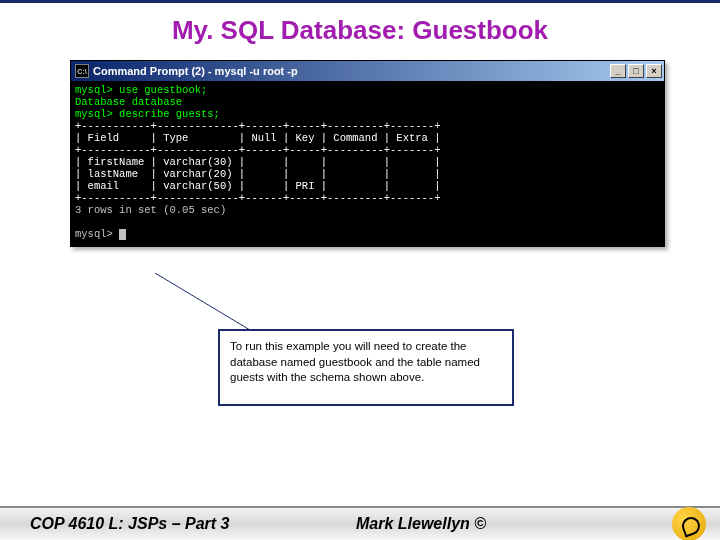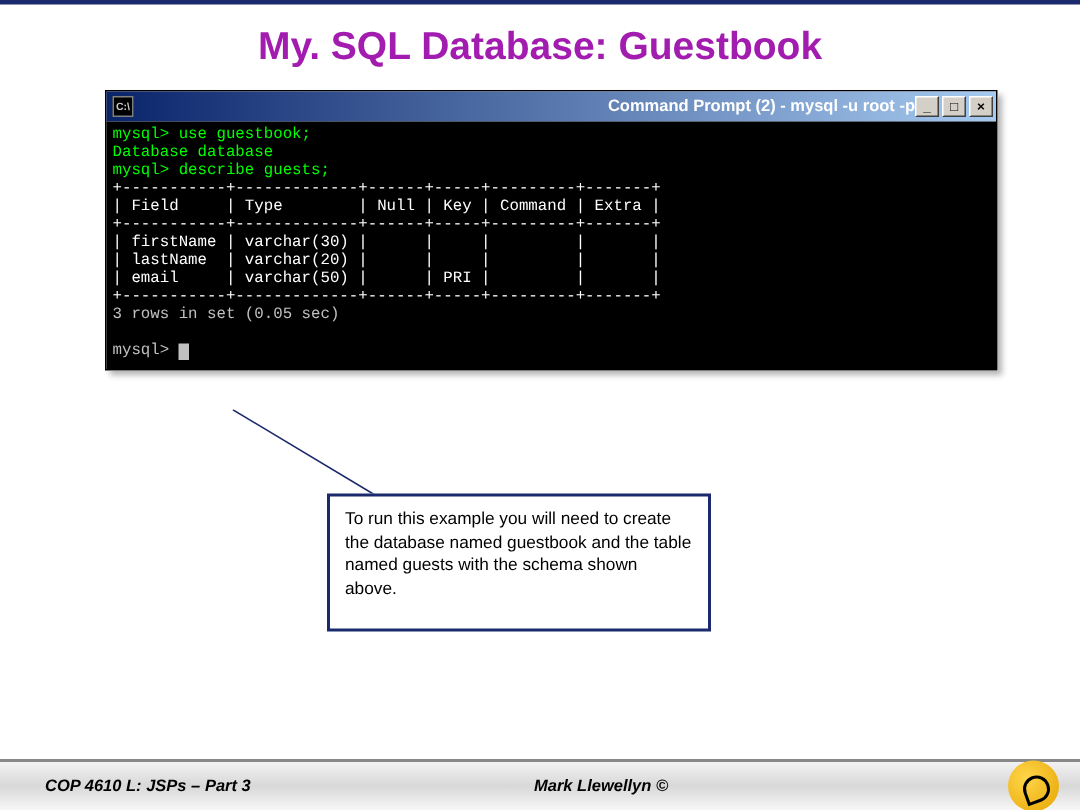--- a/index.html
+++ b/index.html
@@ -26,21 +26,20 @@
   }
   .cmd-titlebar {
     background: linear-gradient(to right, #0a246a, #a6caf0);
     color: #fff;
     display: flex;
     align-items: center;
     height: 20px;
     font-size: 11px;
     font-weight: bold;
     padding-left: 4px;
-    text-align: right;
   }
   .cmd-titlebar .cmd-icon {
     width: 14px;
     height: 14px;
     background: #000;
     border: 1px solid #808080;
     margin-right: 4px;
     display: inline-flex;
     align-items: center;
     justify-content: center;
@@ -87,41 +86,41 @@
   .callout-line {
     position: absolute;
     left: 155px;
     top: 270px;
     pointer-events: none;
   }
   .info-box {
     position: absolute;
     left: 218px;
     top: 326px;
-    width: 256px;
+    width: 296px;
     border: 2px solid #1a2a6c;
     background: #fff;
     padding: 8px 10px;
     font-size: 11.5px;
     color: #000;
     font-family: "Comic Sans MS", Arial, sans-serif;
     line-height: 1.35;
   }
   .info-box p:first-child { margin-bottom: 10px; }
   .footer {
     position: absolute;
     bottom: 0;
     left: 0;
     right: 0;
     height: 34px;
     background: linear-gradient(to bottom, #f2f2f2 0%, #d8d8d8 50%, #f7f7f7 100%);
     border-top: 2px solid #888;
     display: flex;
     align-items: center;
-    font-size: 11px;
+    font-size: 16px;
     font-weight: bold;
     font-style: italic;
     color: #000;
   }
   .footer .left { flex: 1; padding-left: 30px; }
   .footer .center { flex: 1; text-align: center; }
   .footer .right { flex: 1; text-align: left; padding-left: 10px; }
   .footer .logo {
     width: 34px;
     height: 34px;

